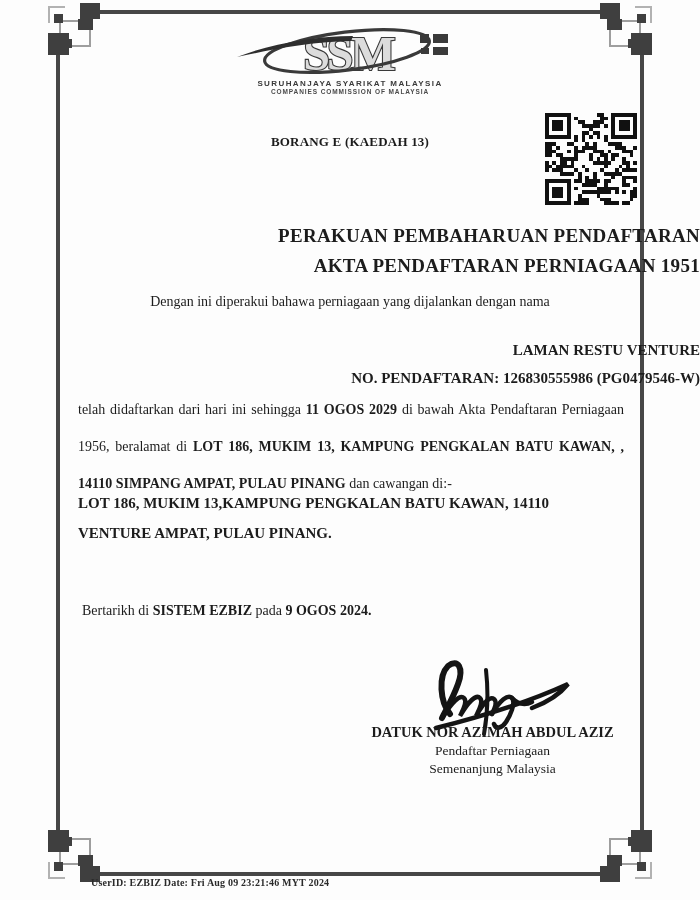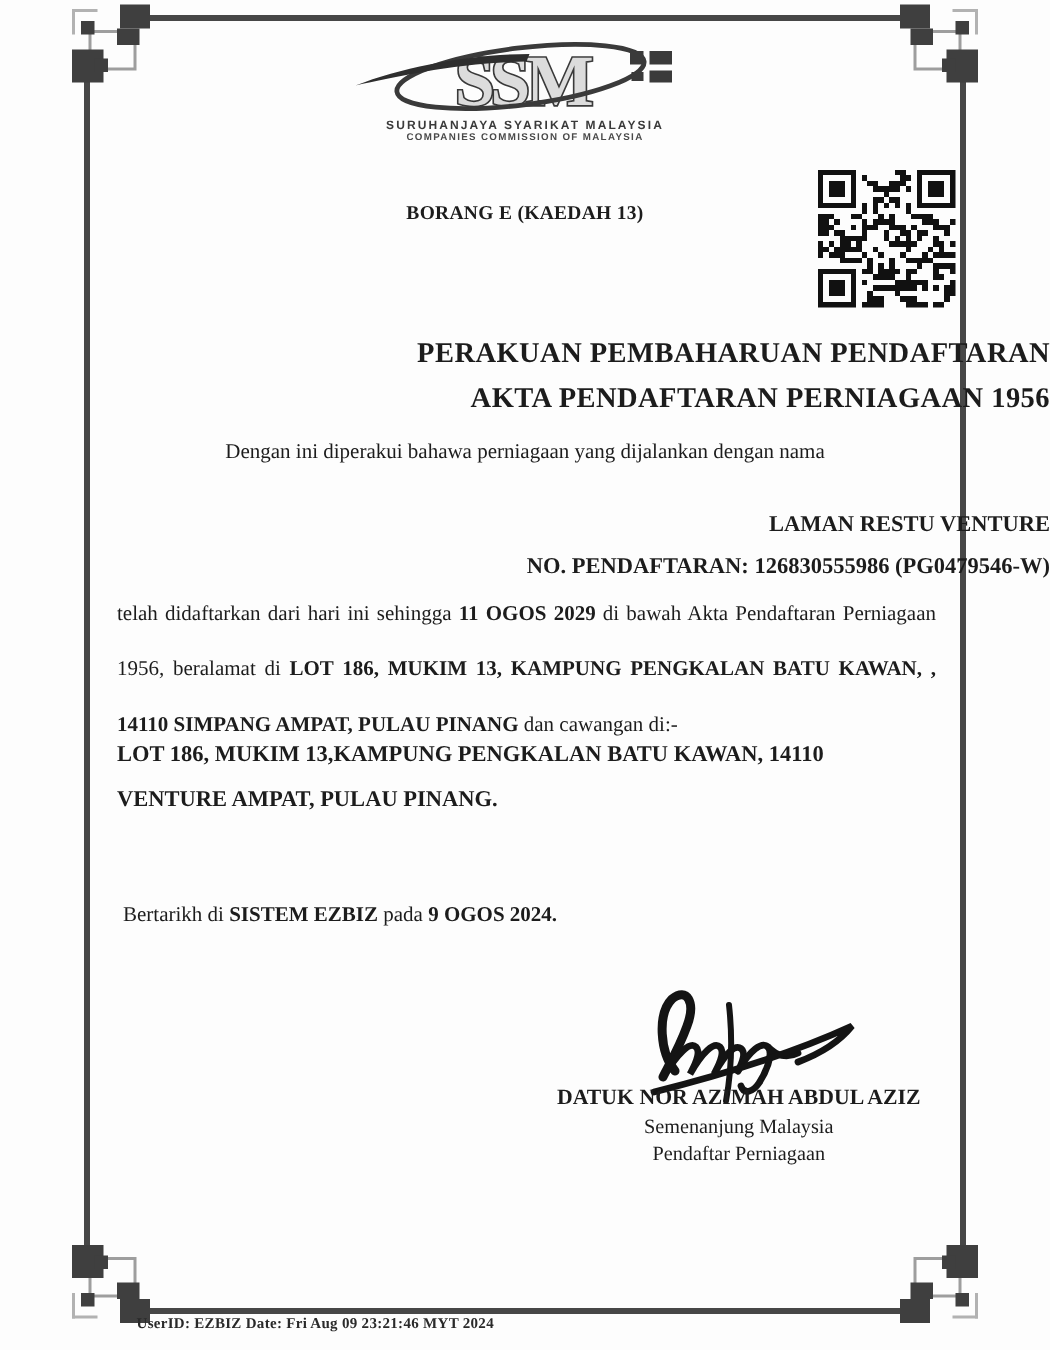--- a/index.html
+++ b/index.html
@@ -417,21 +417,21 @@
       <rect x="18" y="24" width="1" height="1" fill="#111"></rect>
       <rect x="19" y="24" width="1" height="1" fill="#111"></rect>
       <rect x="21" y="24" width="1" height="1" fill="#111"></rect>
       <rect x="22" y="24" width="1" height="1" fill="#111"></rect>
     </svg>
 
   <div class="borang">BORANG E (KAEDAH 13)</div>
 
   <div class="title-block">
     <div>PERAKUAN PEMBAHARUAN PENDAFTARAN</div>
-    <div>AKTA PENDAFTARAN PERNIAGAAN 1956</div>
+    <div>AKTA PENDAFTARAN PERNIAGAAN 1951</div>
   </div>
 
   <div class="intro">Dengan ini diperakui bahawa perniagaan yang dijalankan dengan nama</div>
 
   <div class="name-block">
     <div>LAMAN RESTU VENTURE</div>
     <div>NO. PENDAFTARAN: 126830555986 (PG0479546-W)</div>
   </div>
 
   <div class="para"><span>telah didaftarkan dari hari ini sehingga </span><b>11 OGOS 2029</b><span> di bawah Akta Pendaftaran Perniagaan 1956, beralamat di </span><b>LOT 186, MUKIM 13, KAMPUNG PENGKALAN BATU KAWAN, , 14110 SIMPANG AMPAT, PULAU PINANG</b><span> dan cawangan di:-</span></div>
@@ -449,19 +449,19 @@
       <path d="M14,64 C24,48 32,40 36,44 C40,48 34,58 32,62 C40,48 48,40 52,44 C56,48 50,58 48,62 C56,48 62,42 66,45 C70,48 66,56 64,60" stroke-width="4.5"></path>
       <path d="M64,60 C72,46 80,40 84,44 C88,49 82,62 78,68 C74,74 68,76 66,70" stroke-width="4.5"></path>
       <path d="M84,44 C90,50 96,52 104,48" stroke-width="4.5"></path>
       <path d="M58,16 C60,34 60,58 56,80" stroke-width="4"></path>
       <path d="M8,74 C40,66 92,52 140,30 C132,40 120,48 104,54" stroke-width="4.5"></path>
     </g>
   </svg>
 
   <div class="sig-block">
     <div class="sig-name">DATUK NOR AZIMAH ABDUL AZIZ</div>
+    <div class="sig-title">Pendaftar Perniagaan</div>
     <div class="sig-title">Semenanjung Malaysia</div>
-    <div class="sig-title">Pendaftar Perniagaan</div>
   </div>
 
   <div class="footer">UserID: EZBIZ Date: Fri Aug 09 23:21:46 MYT 2024</div>
 
 </div>
 
 </body></html>

